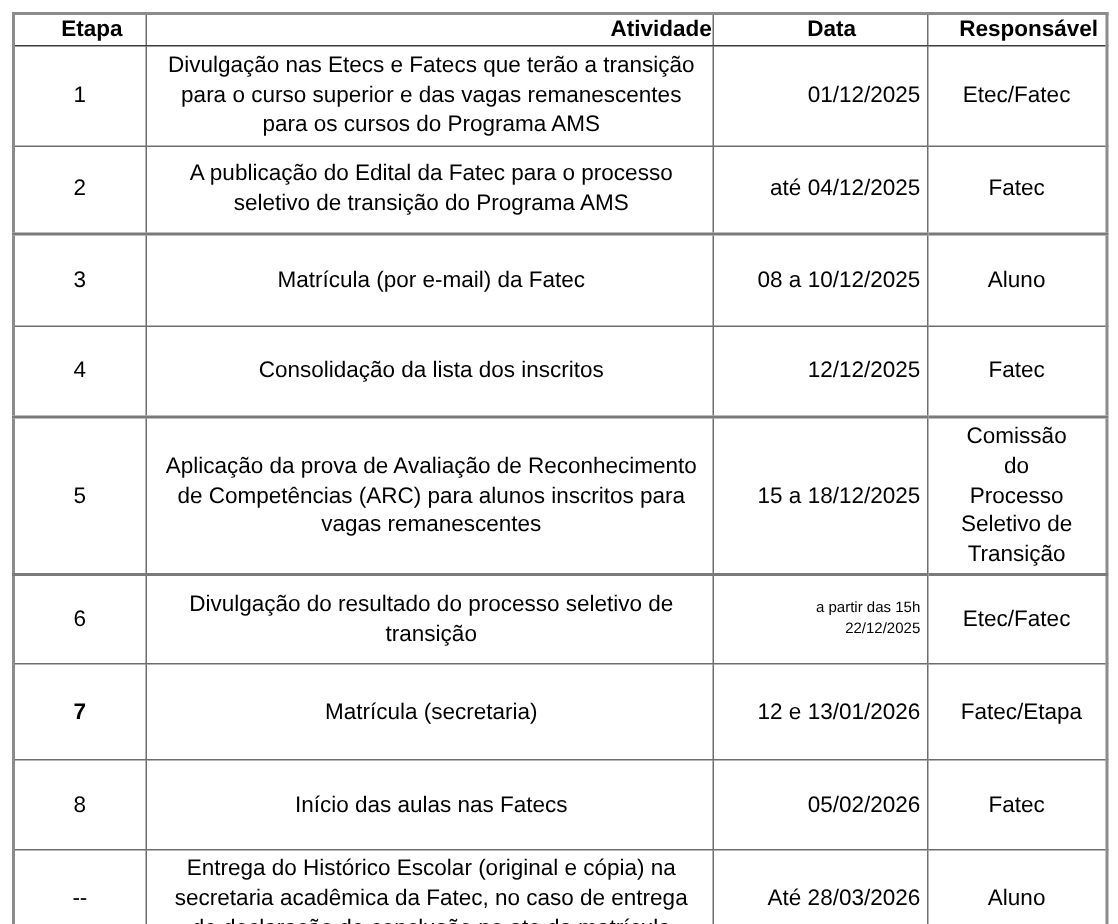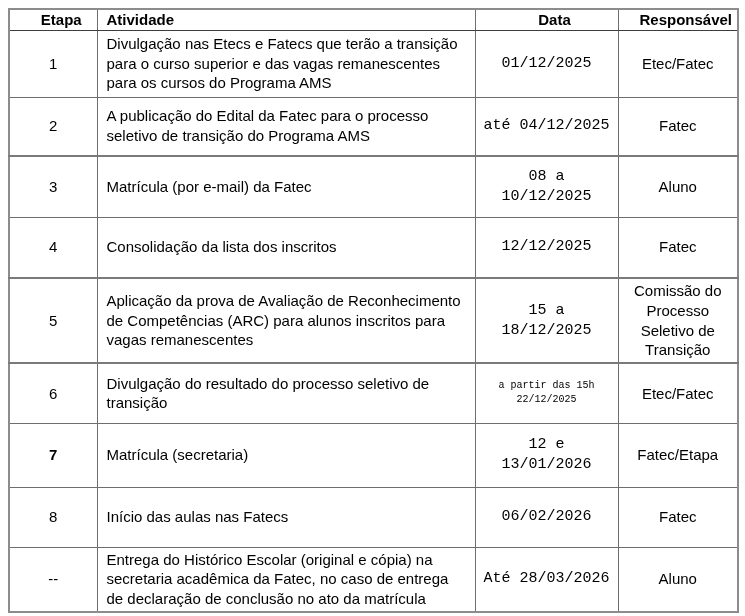--- a/index.html
+++ b/index.html
@@ -37,26 +37,26 @@
     line-height: 1.32;
     overflow: hidden;
   }
   thead tr { height: 21px; }
   th {
     font-weight: bold;
     line-height: 1.15;
     border-bottom: 1px solid #3d3d3d;
   }
   th.h-etapa, th.h-data, th.h-resp { text-align: center; padding-left: 16px; }
-  th.h-atividade { text-align: left; padding-left: 9px; }
+  th.h-atividade { text-align: right; padding-left: 9px; }
 
   td.cell-etapa { text-align: center; }
-  td.cell-atividade { text-align: left; padding: 2px 6px 2px 9px; }
-  td.cell-data { text-align: center; white-space: pre-line; padding: 2px 4px; font-family: Liberation Mono, monospace; }
-  td.cell-resp { text-align: center; padding: 2px 12px; }
+  td.cell-atividade { text-align: center; padding: 2px 6px 2px 9px; }
+  td.cell-data { text-align: right; white-space: pre-line; padding: 2px 4px; }
+  td.cell-resp { text-align: center; padding: 2px 22px; }
 
   tr.thick-top td { border-top: 2px solid #7a7a7a; }
   td.small-date { font-size: 10px; line-height: 1.45; }
   td.bold-etapa { font-weight: bold; }
 
   
   tr.r0 { height: 67px; }
   tr.r1 { height: 59px; }
   tr.r2 { height: 61px; }
   tr.r3 { height: 61px; }
@@ -124,21 +124,21 @@
     </tr>
     <tr class="r6">
       <td class="cell-etapa bold-etapa">7</td>
       <td class="cell-atividade">Matrícula (secretaria)</td>
       <td class="cell-data">12 e 13/01/2026</td>
       <td class="cell-resp">Fatec/Etapa</td>
     </tr>
     <tr class="r7">
       <td class="cell-etapa">8</td>
       <td class="cell-atividade">Início das aulas nas Fatecs</td>
-      <td class="cell-data">06/02/2026</td>
+      <td class="cell-data">05/02/2026</td>
       <td class="cell-resp">Fatec</td>
     </tr>
     <tr class="r8">
       <td class="cell-etapa">--</td>
       <td class="cell-atividade">Entrega do Histórico Escolar (original e cópia) na secretaria acadêmica da Fatec, no caso de entrega de declaração de conclusão no ato da matrícula</td>
       <td class="cell-data">Até 28/03/2026</td>
       <td class="cell-resp">Aluno</td>
     </tr>
   </tbody>
 </table>

